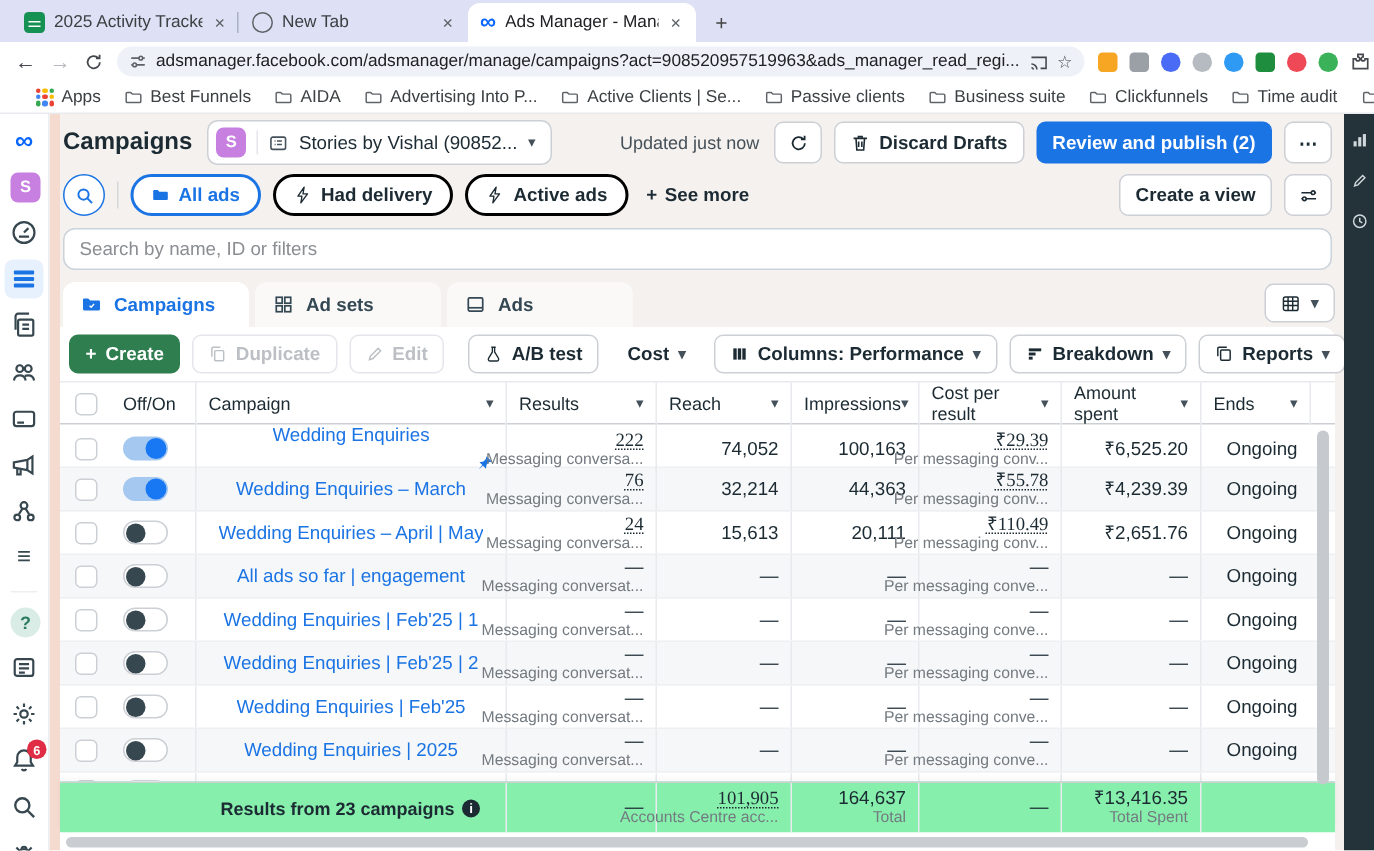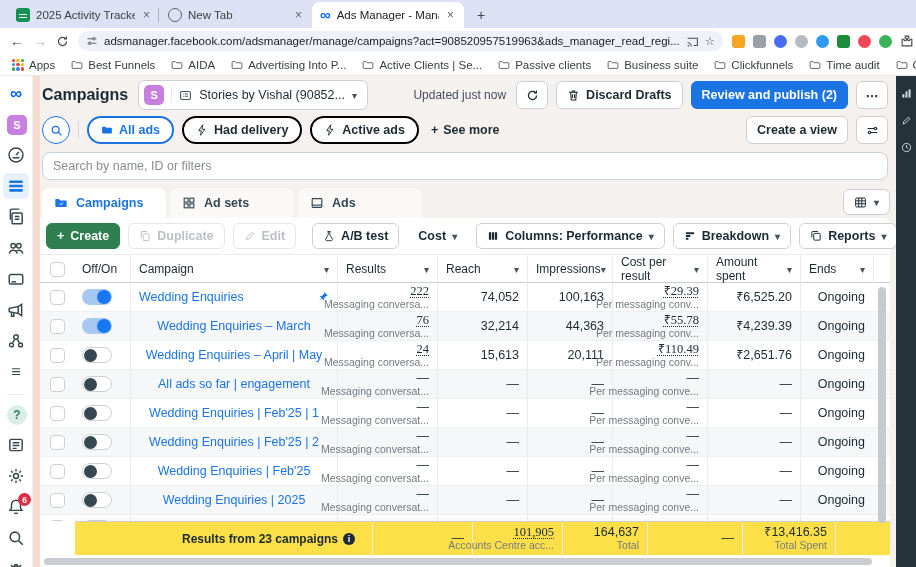--- a/index.html
+++ b/index.html
@@ -26,21 +26,21 @@
 
   .navbar { height:26px; background:#fff; display:flex; align-items:center; gap:9px; padding:0 10px; }
   .navico { color:#45494e; font-size:14px; line-height:1; cursor:pointer; }
   .navico.dis { color:#b6b9be; }
   .addr { flex:0 0 455px; height:20px; background:#eef1f8; border-radius:11px; display:flex; align-items:center; gap:6px; padding:0 8px; font-size:11.5px; color:#202124; }
   .addr .url { flex:1; white-space:nowrap; overflow:hidden; }
   .extrow { display:flex; align-items:center; gap:8px; }
   .ext { width:13px; height:13px; border-radius:3px; cursor:pointer; }
   .ext.round { border-radius:50%; }
 
-  .bmbar { height:22px; background:#fff; display:flex; align-items:center; gap:16px; padding:0 12px; border-bottom:1px solid #e8eaed; }
+  .bmbar { height:22px; background:#fff; display:flex; align-items:center; gap:16px; padding:0 24px; border-bottom:1px solid #e8eaed; }
   .bm { display:flex; align-items:center; gap:5px; font-size:11.5px; color:#3c4043; white-space:nowrap; cursor:pointer; }
   .bm svg { width:12px; height:12px; color:#5f6368; }
   .appsgrid { width:12px; height:12px; display:grid; grid-template-columns:repeat(3,1fr); gap:1px; }
   .appsgrid i { border-radius:50%; }
 
   
   .page { display:flex; height:491px; background:#f4f1ef; }
   .leftrail { width:33px; background:#fff; display:flex; flex-direction:column; align-items:center; padding-top:10px; position:relative; border-right:1px solid #eceff1; }
   .leftrail .ric { width:18px; height:18px; color:#37474f; margin-bottom:13px; position:relative; cursor:pointer; }
   .leftrail .gap { height:26px; }
@@ -111,35 +111,35 @@
   .th .car { margin-left:auto; }
   .bl { border-left:1px solid #e8eaed; }
   .cb { width:15px; height:15px; border:1px solid #ccd0d5; border-radius:4px; background:#fff; margin:0 auto; cursor:pointer; }
   .tbody { flex:1; overflow:hidden; }
   .trow { height:29px; align-items:center; border-bottom:1px solid #edeff1; }
   .trow.alt { background:#f6f7f8; }
   .trow.partial { height:22px; overflow:hidden; align-items:flex-start; }
   .trow.partial .cell, .trow.partial .c-check, .trow.partial .c-onoff { padding-top:4px; }
   .cell { display:flex; flex-direction:column; justify-content:center; height:100%; padding:0 8px; min-width:0; }
   .cell.num { align-items:flex-end; text-align:right; }
-  .c-name { flex-direction:row; align-items:center; gap:6px; }
+  .c-name { flex-direction:column; align-items:center; gap:6px; }
   .camp-link { color:#1b74e4; font-size:12.5px; text-decoration:none; white-space:nowrap; overflow:hidden; text-overflow:ellipsis; cursor:pointer; }
   .pin { margin-left:auto; color:#1b74e4; }
   .pin svg { width:12px; height:12px; }
   .metric { font-size:12.5px; line-height:13px; white-space:nowrap; }
   .metric.link { text-decoration:underline dotted 1px; text-underline-offset:2px; cursor:pointer;font-family:Liberation Serif, serif; }
   .sub { font-size:10.5px; color:#737a80; line-height:12px; white-space:nowrap; }
   .toggle { width:30px; height:16px; border-radius:8px; position:relative; display:inline-block; margin-left:8px; cursor:pointer; }
   .toggle.on { background:#a5c8f0; }
   .toggle.on::after { content:""; position:absolute; right:1px; top:1px; width:14px; height:14px; border-radius:50%; background:#1877f2; }
   .toggle.off { background:#fff; border:1px solid #ccd0d5; }
   .toggle.off::after { content:""; position:absolute; left:1px; top:0.5px; width:13px; height:13px; border-radius:50%; background:#37474f; }
   .c-check, .c-onoff { display:flex; align-items:center; height:100%; }
 
-  .tfoot { height:34px; background:#fde047; border-top:1px solid #ccd0d5; align-items:center; box-shadow:0 -2px 4px rgba(0,0,0,.04);margin-left:35px; }
+  .tfoot { height:34px; background:#86efac; border-top:1px solid #ccd0d5; align-items:center; box-shadow:0 -2px 4px rgba(0,0,0,.04); }
   .foot-label { font-size:12px; font-weight:bold; display:flex; align-items:center; gap:5px; }
   .info { display:inline-flex; width:12px; height:12px; border-radius:50%; background:#1c2b33; color:#fff; font-size:9px; font-weight:bold; align-items:center; justify-content:center; font-style:normal; }
 
   .vscroll { position:absolute; right:4px; top:32px; width:8px; height:236px; border-radius:4px; background:#c6c9ce; cursor:pointer; }
   .hscroll { height:12px; background:#fff; display:flex; align-items:center; padding:0 4px; }
   .hscroll .thumb { height:7px; width:828px; border-radius:4px; background:#c9ccd1; cursor:pointer; }
 </style>
 </head>
 <body>
 

